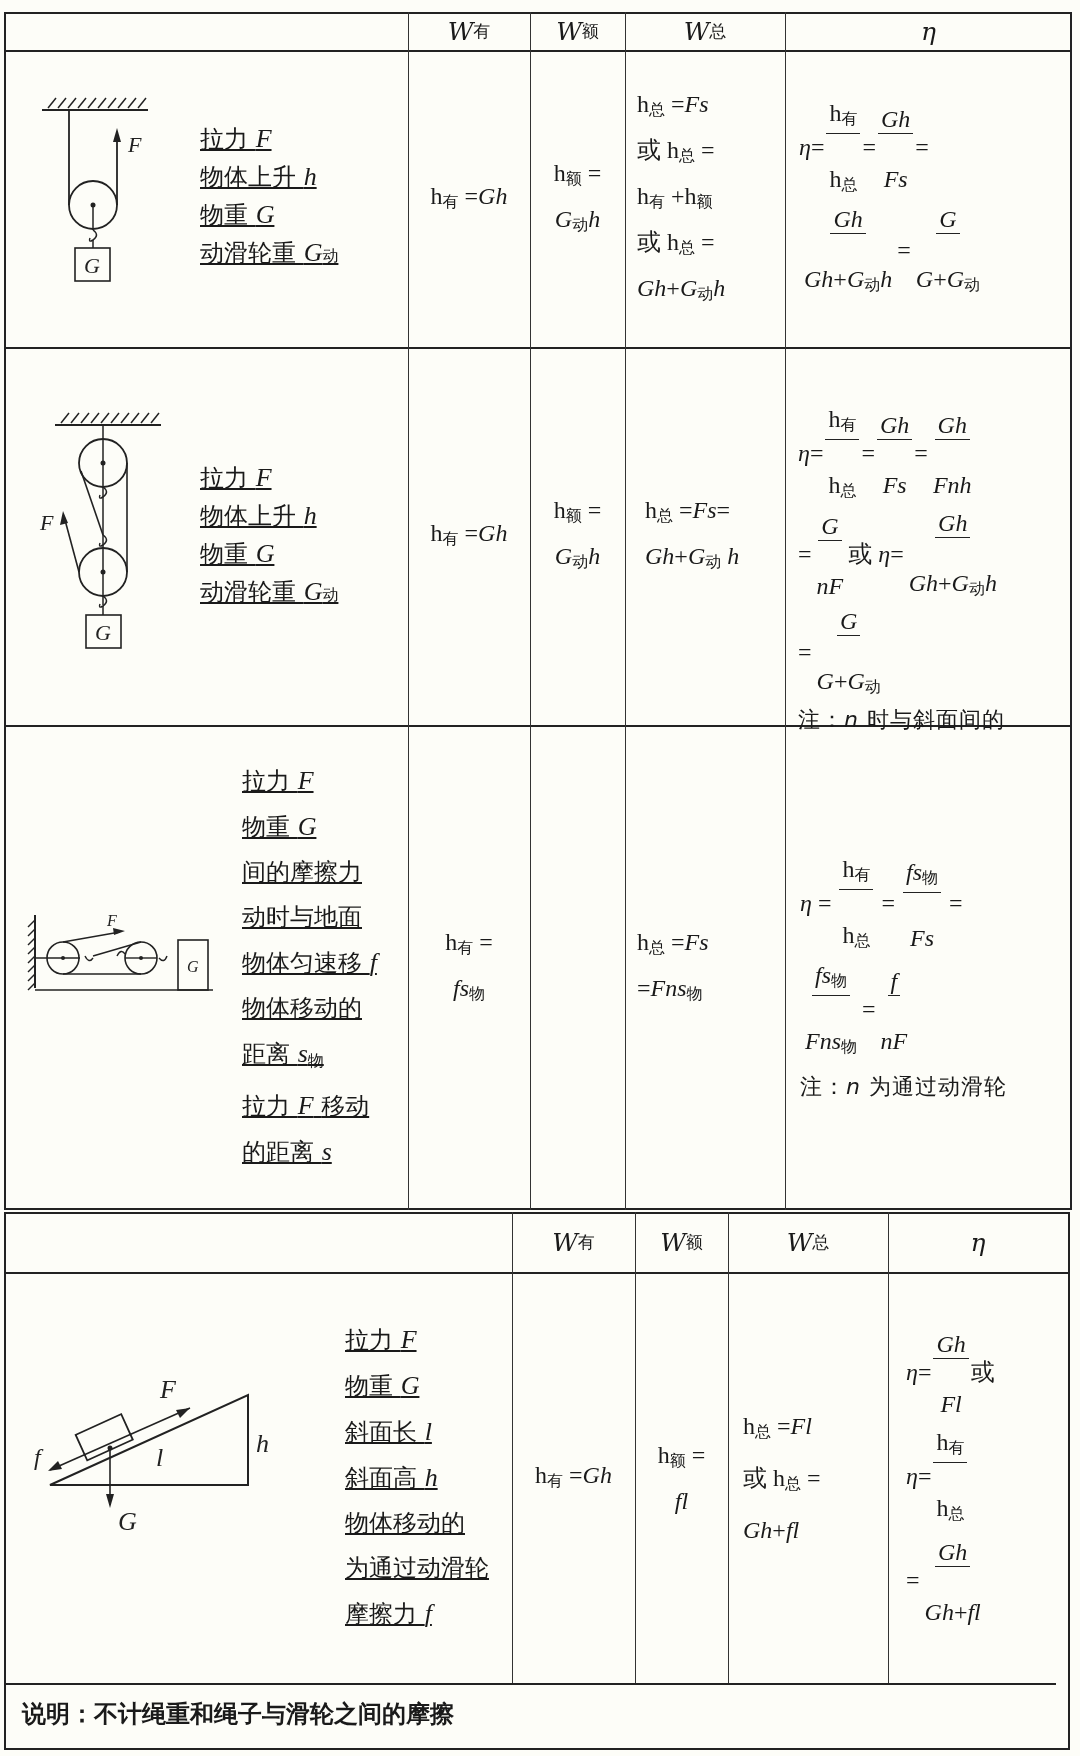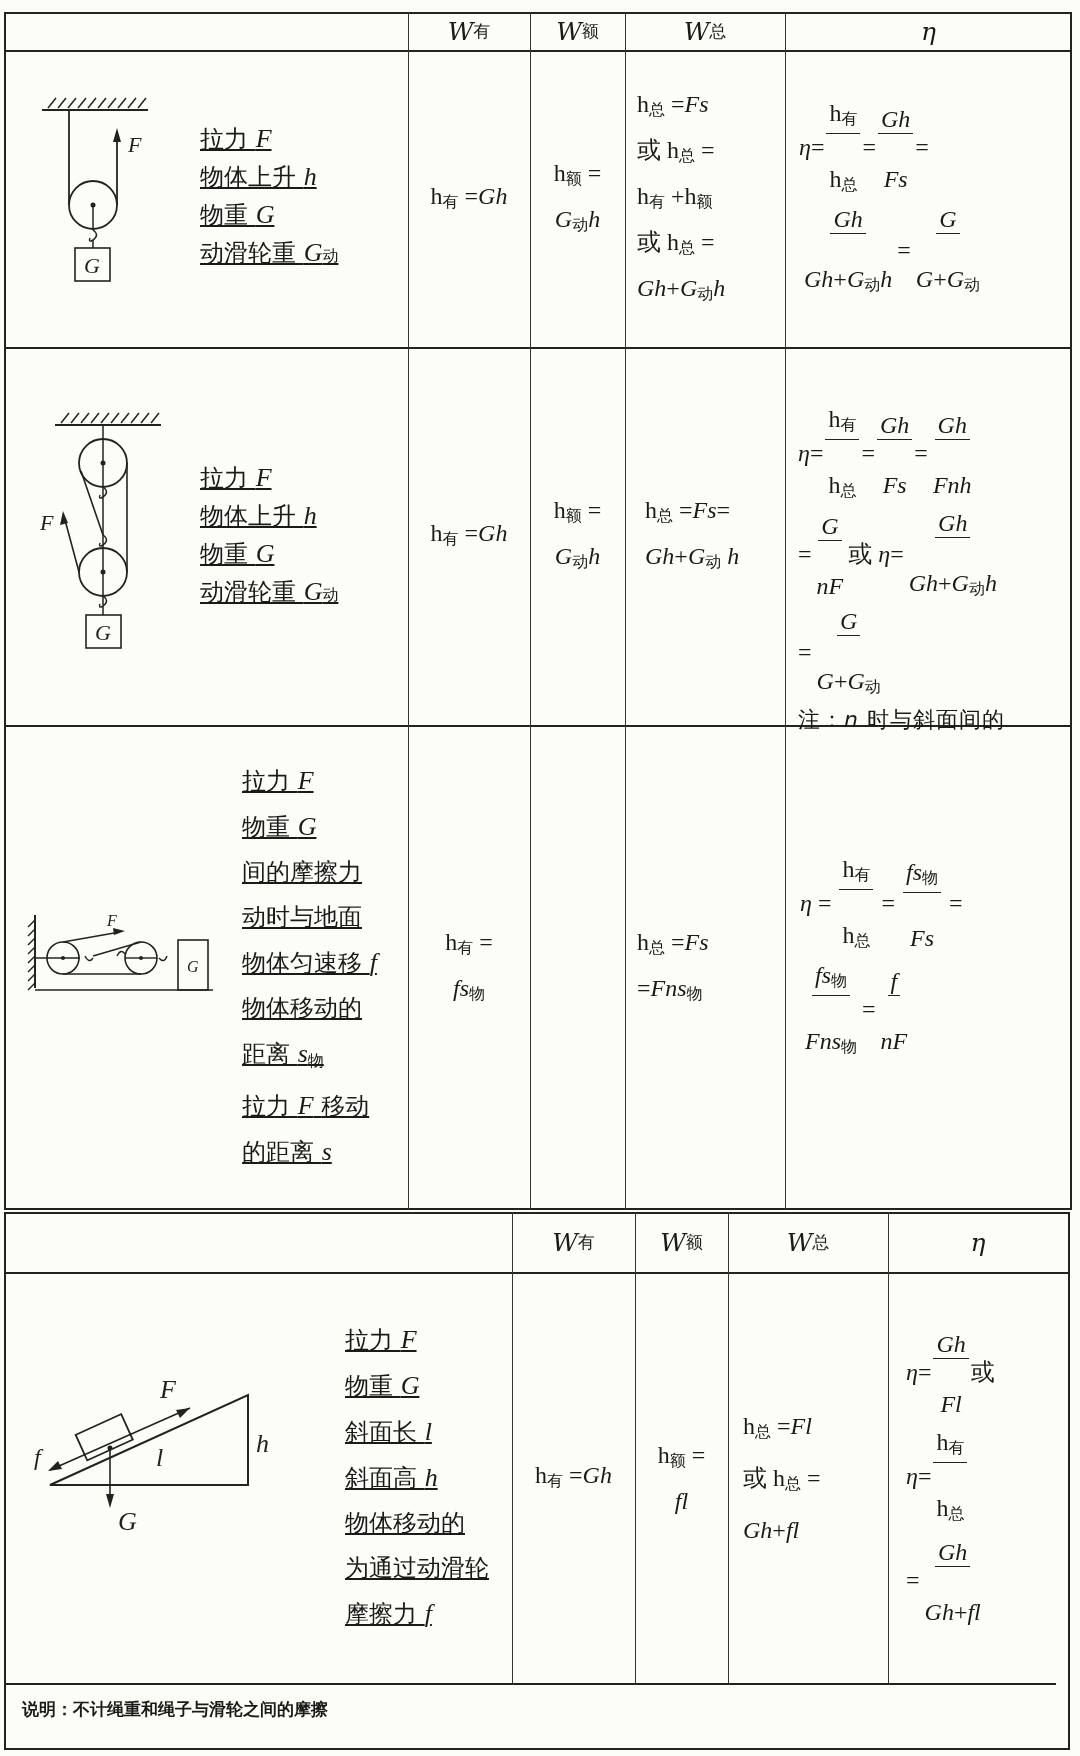--- a/index.html
+++ b/index.html
@@ -14,21 +14,21 @@
   .hdr sub{font-style:normal;font-size:17px;vertical-align:-3px;}
   .desc{font-size:24px;line-height:38px;font-family:"DejaVu Sans","Liberation Sans",sans-serif;text-decoration:underline;}
   .desc i{font-family:"Liberation Serif",serif;font-size:26px;}
   .fml{font-size:24px;line-height:40px;font-family:"Liberation Serif","DejaVu Serif",serif;}
   .fml i{font-style:italic;}
   .fml .sb{font-size:16px;font-style:normal;vertical-align:-3px;font-family:"DejaVu Sans",sans-serif;}
   .frac{display:inline-flex;flex-direction:column;align-items:center;vertical-align:middle;line-height:28px;margin:0 2px;}
   .frac .num{border-bottom:1.5px solid #222;padding:0 3px;}
   .frac .den{padding:0 3px;margin-top:31px;}
   .note{font-family:"DejaVu Sans","Liberation Sans",sans-serif;font-size:22px;line-height:38px;letter-spacing:1px;}
-  .footer-note{font-family:Liberation Sans, sans-serif;font-size:17px;font-weight:bold;}
+  .footer-note{font-family:Liberation Sans, sans-serif;font-size:24px;font-weight:bold;}
 </style>
 </head>
 <body>
 
 <div class="tbl" style="left:4px;top:12px;width:1068px;height:1198px;"></div>
 
 <div class="hl" style="left:4px;top:50px;width:1068px;"></div>
 <div class="hl" style="left:4px;top:347px;width:1068px;"></div>
 <div class="hl" style="left:4px;top:725px;width:1068px;"></div>
 
@@ -249,20 +249,21 @@
         <span class="num"><i>fs</i><span class="sb">物</span></span>
         <i class="den">Fs</i>
       </span> <span>=</span></div>
   <div style="margin-top:6px;"><span class="frac">
         <span class="num"><i>fs</i><span class="sb">物</span></span>
         <span class="den"><i>Fns</i><span class="sb">物</span></span>
       </span><span>=</span><span class="frac">
         <i class="num">f</i>
         <i class="den">nF</i>
       </span></div>
+  <div class="note" style="margin-top:4px;line-height:44px;"><span>注：</span><i>n</i><span> 为通过动滑轮</span></div>
 </div>
 
 <div class="tbl" style="left:4px;top:1212px;width:1066px;height:538px;"></div>
 <div class="hl" style="left:4px;top:1272px;width:1066px;"></div>
 <div class="hl" style="left:4px;top:1683px;width:1052px;"></div>
 <div class="vl" style="left:512px;top:1212px;height:471px;"></div>
 <div class="vl" style="left:635px;top:1212px;height:471px;"></div>
 <div class="vl" style="left:728px;top:1212px;height:471px;"></div>
 <div class="vl" style="left:888px;top:1212px;height:471px;"></div>
 

